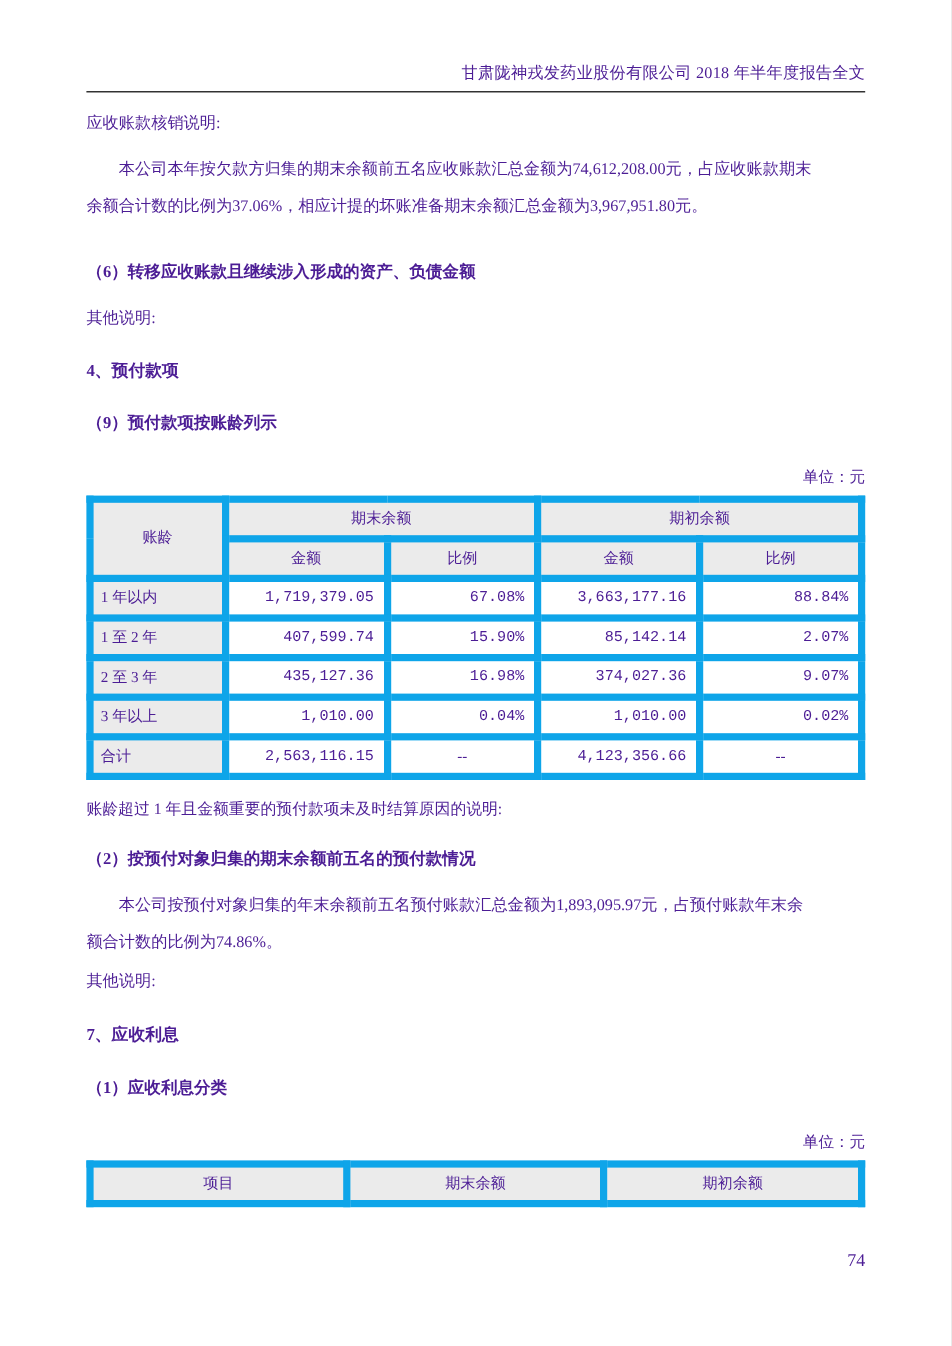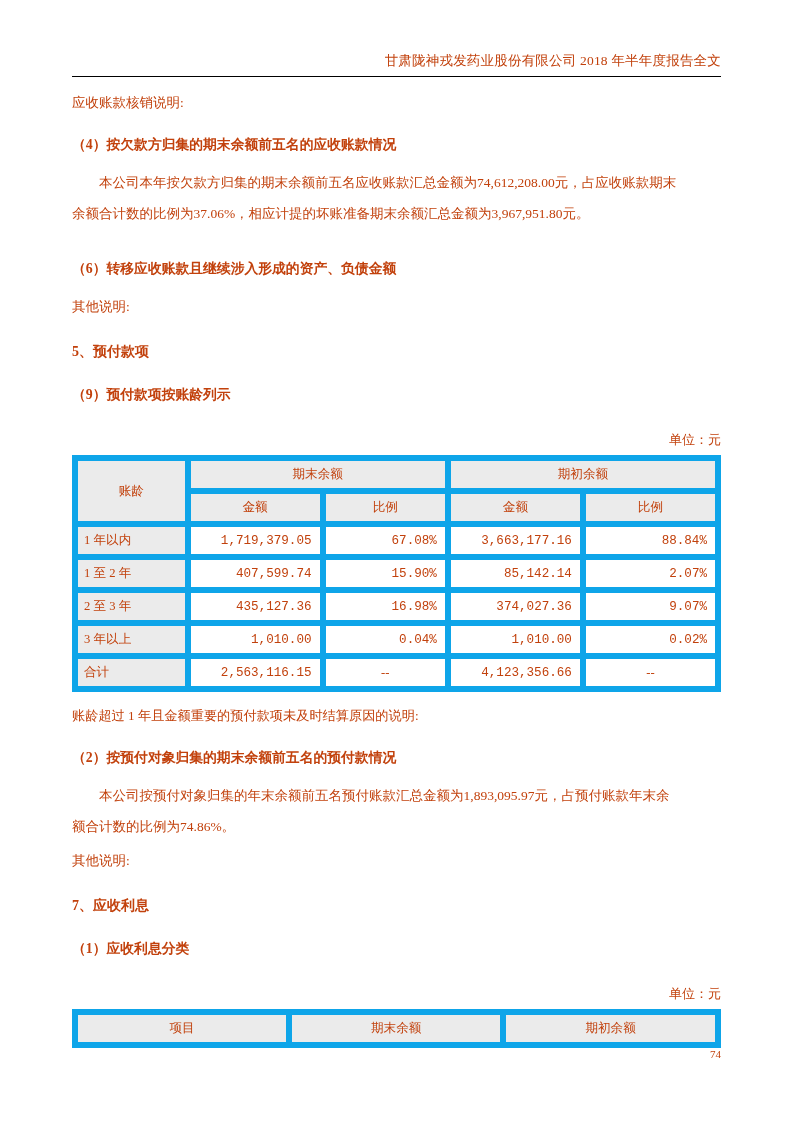--- a/index.html
+++ b/index.html
@@ -7,21 +7,21 @@
     padding: 0;
     background: #d9d9d9;
   }
   .page {
     position: relative;
     width: 793px;
     height: 1122px;
     margin: 0 auto;
     background: #ffffff;
     font-family: "Liberation Serif", "DejaVu Serif", serif;
-    color: #c2410c;
+    color: #4c1d95;
     box-sizing: border-box;
     overflow: hidden;
   }
   .content {
     position: absolute;
     left: 72px;
     right: 72px;
     top: 52px;
   }
   .header-line {
@@ -105,47 +105,46 @@
   .note {
     font-size: 13.2px;
     margin-top: 12px;
     margin-bottom: 12px;
     line-height: 1.8;
   }
   .pagenum {
     position: absolute;
     right: 72px;
     bottom: 62px;
-    font-size: 11px;
+    font-size: 15px;
     margin-left: 39px;
   }
 </style>
 </head>
 <body>
 
 <div class="page">
 
   <div class="content">
 
     <div class="header-line">甘肃陇神戎发药业股份有限公司 2018 年半年度报告全文</div>
     <div class="header-rule"></div>
 
     <p class="plain">应收账款核销说明:</p>
 
-    <p class="bold">（4）按欠款方归集的期末余额前五名的应收账款情况</p>
 
     <p class="indent">本公司本年按欠款方归集的期末余额前五名应收账款汇总金额为74,612,208.00元，占应收账款期末</p>
     <p class="body-para">余额合计数的比例为37.06%，相应计提的坏账准备期末余额汇总金额为3,967,951.80元。</p>
 
 
     <p class="bold">（6）转移应收账款且继续涉入形成的资产、负债金额</p>
 
     <p class="plain">其他说明:</p>
 
-    <p class="section-title">5、预付款项</p>
+    <p class="section-title">4、预付款项</p>
 
     <p class="bold">（9）预付款项按账龄列示</p>
 
     <div class="unit">单位：元</div>
 
     <table>
       <colgroup>
         <col style="width:17.5%">
         <col style="width:21%">
         <col style="width:19.5%">

